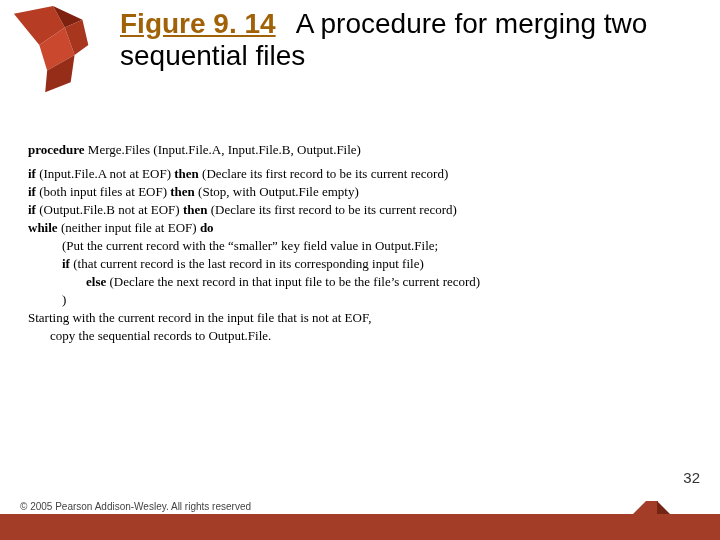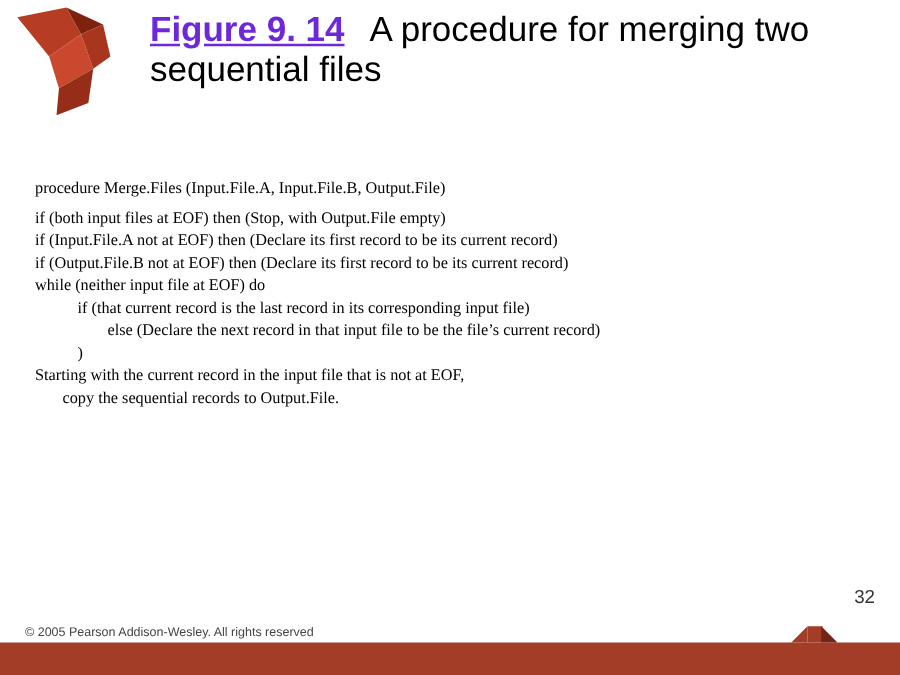--- a/index.html
+++ b/index.html
@@ -29,38 +29,38 @@
   .title-box {
     position: absolute;
     left: 120px;
     top: 8px;
     width: 560px;
   }
   .fig-label {
     font-size: 28px;
     font-weight: bold;
     text-decoration: underline;
-    color: #6d28d9;
+    color: #a16207;
   }
   .fig-title {
     font-size: 28px;
     color: #000;
   }
   
   .code {
     position: absolute;
     left: 28px;
     top: 140px;
     width: 660px;
     font-family: "Times New Roman", Times, serif;
     font-size: 13px;
     line-height: 1.35;
     color: #000;
   }
-  .code .kw { font-weight: normal; }
+  .code .kw { font-weight: bold; }
   .code .ind1 { padding-left: 34px; display: block; }
   .code .ind2 { padding-left: 58px; display: block; }
   .code .row { display: block; margin: 0.5px 0; }
   .copyright {
     position: absolute;
     left: 20px;
     bottom: 28px;
     font-size: 10px;
     color: #444;
   }
@@ -124,31 +124,32 @@
     <span class="fig-label">Figure 9. 14</span>
     <span class="fig-title">&nbsp;&nbsp;</span><span class="fig-title">A procedure for merging two sequential files</span>
   </div>
 
   <div class="code">
     <span class="row">
       <span class="kw">procedure</span><span> Merge.Files (Input.File.A, Input.File.B, Output.File)</span>
     </span>
     <span class="row" style="height:6px"></span>
     <span class="row">
-      <span class="kw">if</span><span> (both input files at EOF) </span><span class="kw">then</span><span> (Stop, with Output.File empty)</span>
+      <span class="kw">if</span><span> (Input.File.A not at EOF) </span><span class="kw">then</span><span> (Declare its first record to be its current record)</span>
     </span>
     <span class="row">
-      <span class="kw">if</span><span> (Input.File.A not at EOF) </span><span class="kw">then</span><span> (Declare its first record to be its current record)</span>
+      <span class="kw">if</span><span> (both input files at EOF) </span><span class="kw">then</span><span> (Stop, with Output.File empty)</span>
     </span>
     <span class="row">
       <span class="kw">if</span><span> (Output.File.B not at EOF) </span><span class="kw">then</span><span> (Declare its first record to be its current record)</span>
     </span>
     <span class="row">
       <span class="kw">while</span><span> (neither input file at EOF) </span><span class="kw">do</span>
     </span>
+    <span class="row ind1">(Put the current record with the  “smaller”  key field value in Output.File;</span>
     <span class="row ind1">
       <span class="kw">if</span><span> (that current record is the last record in its corresponding input file)</span>
     </span>
     <span class="row ind2">
       <span class="kw">else</span><span> (Declare the next record in that input file to be the file’s current record)</span>
     </span>
     <span class="row ind1">)</span>
     <span class="row">Starting with the current record in the input file that is not at EOF,</span>
     <span class="row ind1" style="padding-left:22px">copy the sequential records to Output.File.</span>
   </div>

